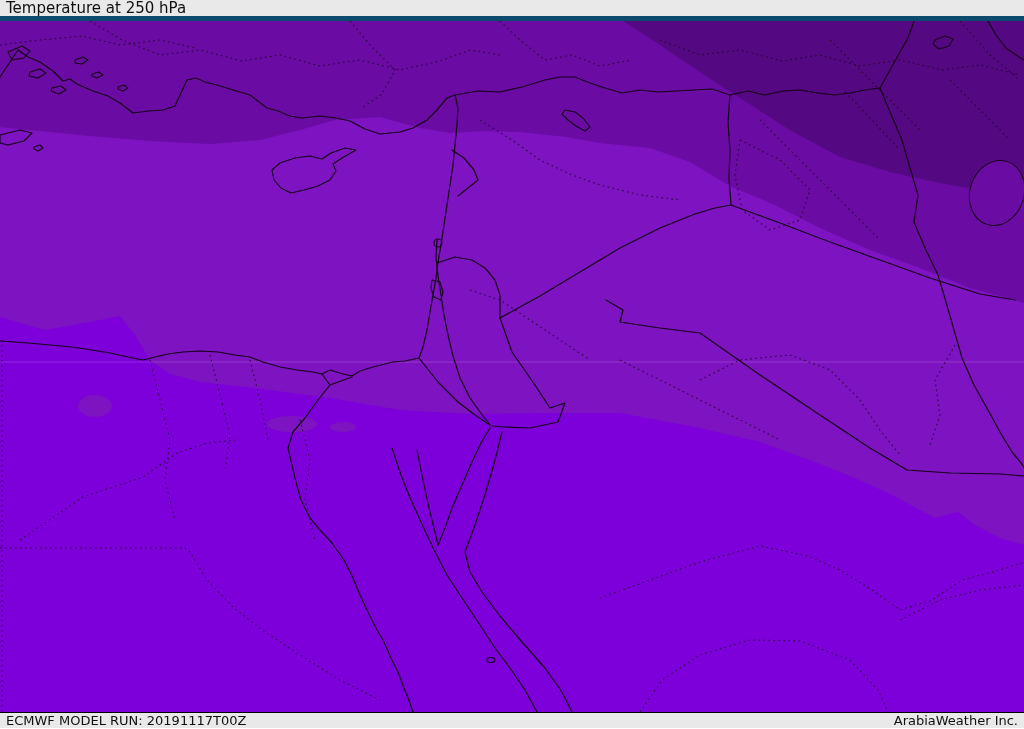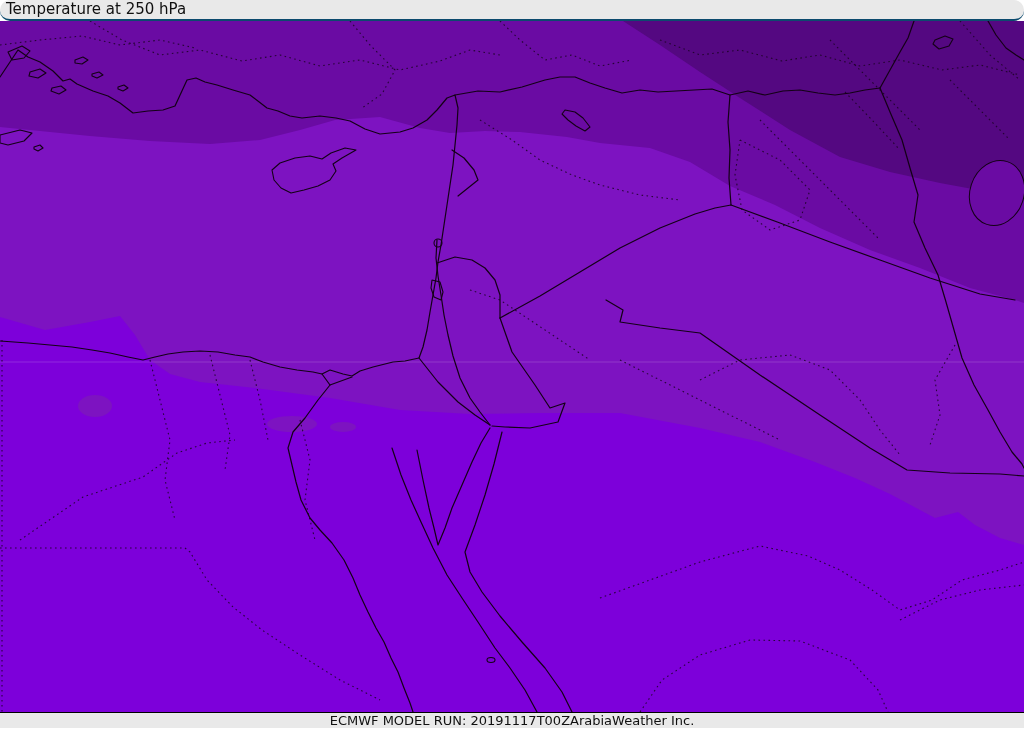--- a/index.html
+++ b/index.html
@@ -1,21 +1,21 @@
 <!DOCTYPE html>
 <html style="--band-e: #7d00da; --band-d: #7d13c1; --band-c: #6a0ba3; --band-a: #540881; --line: #140016; --admin: #1a0322;"><head>
 <meta charset="utf-8">
 <style>
   html,body{margin:0;padding:0;background:#fff;}
   body{width:1024px;height:729px;overflow:hidden;font-family:"DejaVu Sans","Liberation Sans",sans-serif;}
   .bar{box-sizing:border-box;width:1024px;background:#e9e9e9;color:#101010;
        display:flex;justify-content:space-between;align-items:center;
        padding:0 6px;font-size:15px;line-height:1;}
-  #topbar{height:21px;border-bottom:2px solid #0c4a6e;border-radius:10px;}
-  #bottombar{height:16px;border-top:1px solid #000;font-size:13px;justify-content:center;}
+  #topbar{height:21px;border-bottom:5px solid #0c4a6e;}
+  #bottombar{height:16px;border-top:1px solid #000;font-size:13px;}
   #map{display:block;width:1024px;height:691px;background:var(--band-e,#7d00da);}
   .coast{fill:none;stroke:var(--line,#140016);stroke-width:1.2;stroke-linejoin:round;stroke-linecap:round;}
   .isl{fill:none;stroke:var(--line,#140016);stroke-width:1.1;stroke-linejoin:round;}
   .admin{fill:none;stroke:var(--admin,#1a0322);stroke-width:1.1;stroke-dasharray:1.6 3.4;stroke-linejoin:round;opacity:.85;}
   .band{stroke:none;}
   .seam{stroke:rgba(255,255,255,.16);stroke-width:1;}
 </style>
 </head>
 <body>
 

